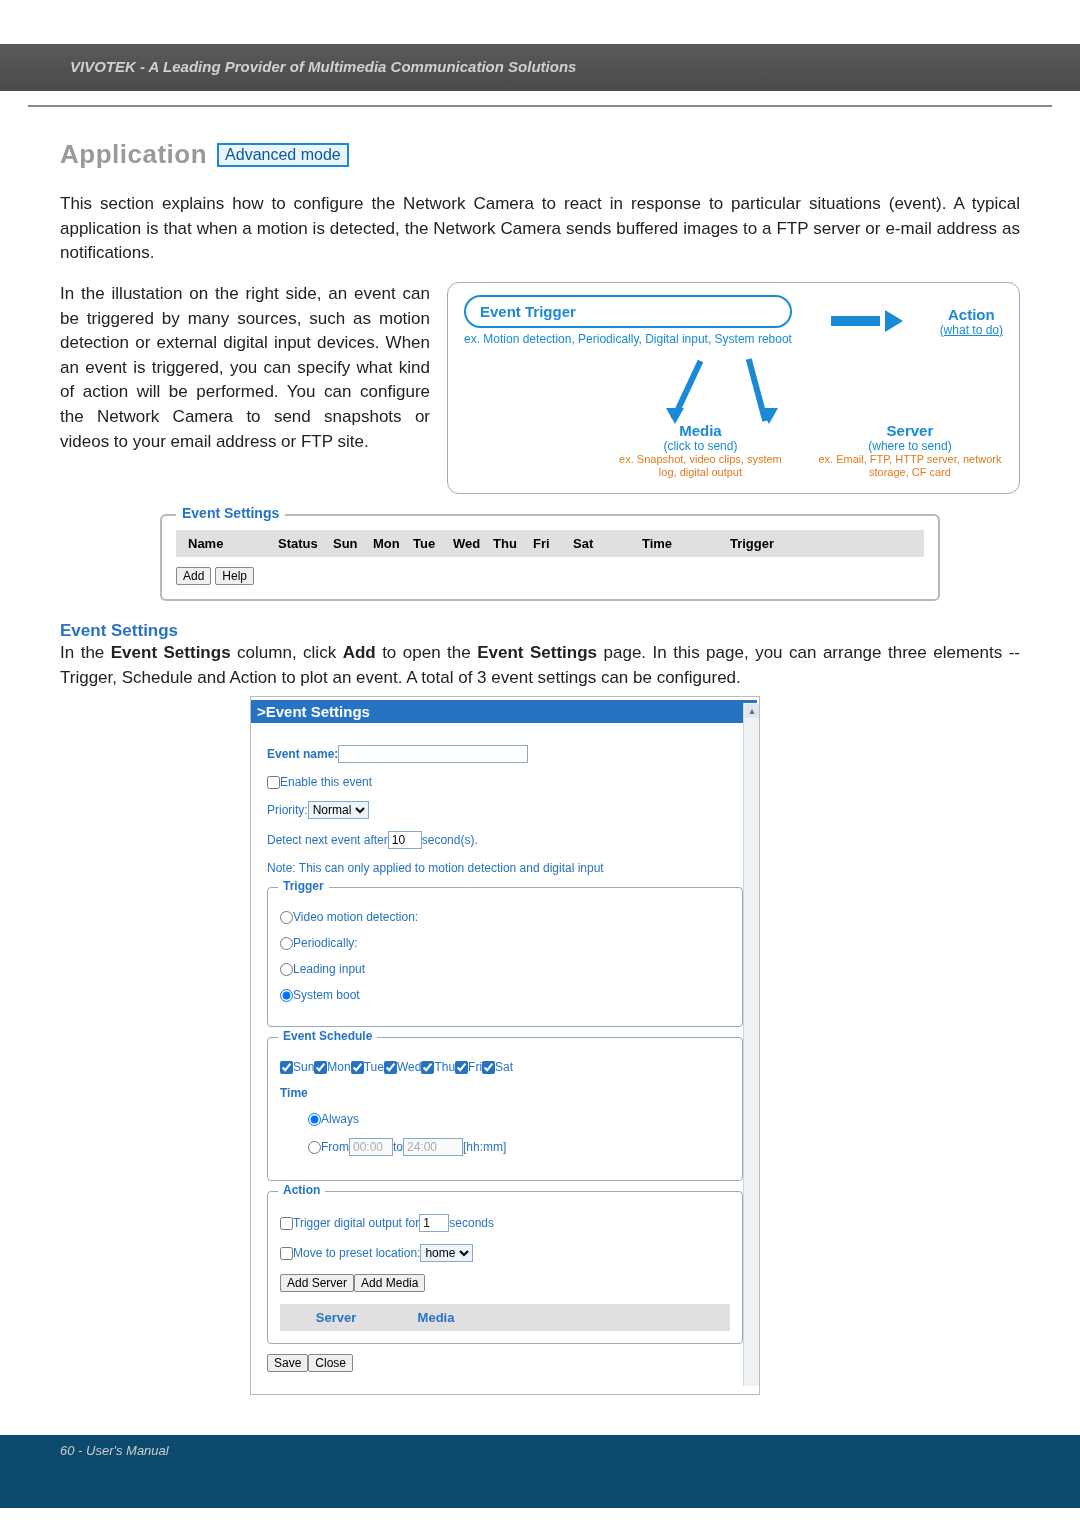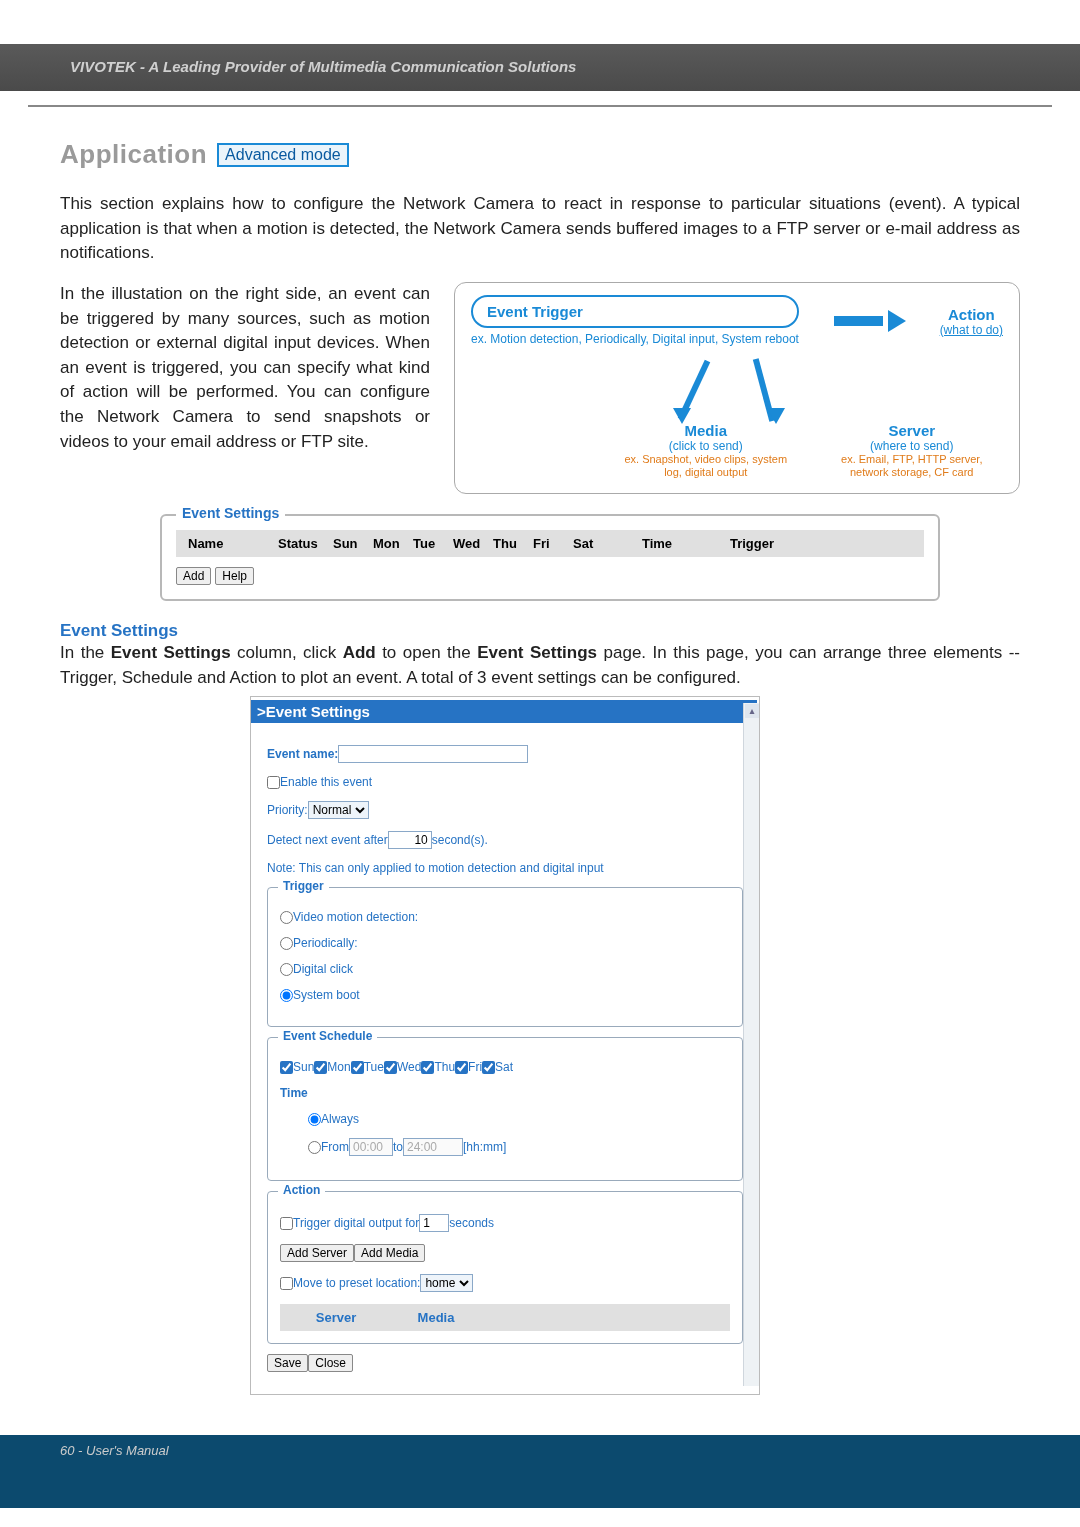--- a/index.html
+++ b/index.html
@@ -5,21 +5,21 @@
   * { box-sizing: border-box; margin: 0; padding: 0; }
   body { font-family: Arial, Helvetica, sans-serif; background: #fff; width: 1080px; }
   .page { background: #fff; }
   .top-header { background: linear-gradient(#5a5a5a,#4a4a4a); color:#d0d0d0; font-style: italic; font-weight: bold; font-size: 15px; padding: 14px 28px 16px 70px; margin-top: 44px; }
   .hr-line { height: 2px; background: #888; margin: 0 28px 0 28px; }
   .content { padding: 32px 60px 20px 60px; }
   .app-title-row { display:flex; align-items:center; gap: 10px; margin-bottom: 22px; }
   .app-title { color:#9a9a9a; font-size: 26px; font-weight: bold; letter-spacing: 0.5px; }
   .adv-badge { border: 2px solid #1a8ad6; background:#eaf4fb; color:#0a5aa0; font-size:16px; padding: 1px 6px; }
   .body-text { font-size: 17px; color:#222; line-height: 1.45; text-align: justify; margin-bottom: 16px; }
-  .illus-row { display:flex; gap: 24px; margin-bottom: 20px; }
+  .illus-row { display:flex; gap: 17px; margin-bottom: 20px; }
   .illus-text { flex: 0 0 370px; font-size: 17px; color:#222; line-height:1.45; text-align: justify; }
   .diagram-box { flex: 1; border:1px solid #aaa; border-radius:12px; padding: 12px 16px 14px 16px; }
   .diagram-top { display:flex; align-items:center; gap: 12px; justify-content:space-between; }
   .chip-et { border:2px solid #1a8ad6; border-radius: 20px; padding: 6px 14px; color:#1a8ad6; font-weight:bold; font-size:15px; }
   .arrow-blue { width: 70px; height: 10px; background: linear-gradient(to right,#1a8ad6 70%,transparent 70%); position:relative; }
   .arrow-blue:after { content:""; position:absolute; right:-2px; top:-6px; border-left:18px solid #1a8ad6; border-top:11px solid transparent; border-bottom:11px solid transparent; }
   .action-title { color:#1a8ad6; font-weight:bold; text-align:center; font-size:15px; }
   .action-sub { color:#1a8ad6; font-size:12px; text-align:center;text-decoration:underline; }
   .diag-sub { color:#1a8ad6; font-size:12px; margin-top:4px; line-height:1.3; }
   .diag-row2 { display:flex; margin-top:10px; gap:30px; }
@@ -151,40 +151,40 @@
         <div class="es-row">
           <input type="checkbox" class="cb" style="">
           <span>Enable this event</span>
         </div>
         <div class="es-row">
           <span>Priority:</span>
           <select class="sel"><option>Normal</option></select>
         </div>
         <div class="es-row">
           <span>Detect next event after</span>
-          <input class="txt-in" style="width: 44px; text-align: right;" value="10">
+          <input class="txt-in" style="width: 34px;" value="10">
           <span class="es-black">second(s).</span>
         </div>
         <div class="es-row">
             <span>Note: This can only applied to motion detection and digital input</span>
           </div>
 
         <div class="fs">
           <span class="fs-legend">Trigger</span>
           <div class="es-row">
               <input type="radio" name="trg" style="">
               <span>Video motion detection:</span>
             </div>
           <div class="es-row">
               <input type="radio" name="trg" style="">
               <span>Periodically:</span>
             </div>
           <div class="es-row">
               <input type="radio" name="trg" style="">
-              <span>Digital click</span>
+              <span>Leading input</span>
             </div>
           <div class="es-row">
               <input type="radio" name="trg" checked="" style="">
               <span>System boot</span>
             </div>
         </div>
 
         <div class="fs">
           <span class="fs-legend">Event Schedule</span>
           <div class="es-row">
@@ -222,27 +222,27 @@
 
         <div class="fs">
           <span class="fs-legend">Action</span>
           <div class="es-row">
             <input type="checkbox" class="cb" style="">
             <span>Trigger digital output for</span>
             <input class="txt-in" style="width: 30px;" value="1">
             <span class="es-black">seconds</span>
           </div>
           <div class="es-row">
-            <button class="btn">Add Server</button>
-            <button class="btn">Add Media</button>
-          </div>
-          <div class="es-row">
             <input type="checkbox" class="cb" style="">
             <span>Move to preset location:</span>
             <select class="sel"><option>home</option></select>
+          </div>
+          <div class="es-row">
+            <button class="btn">Add Server</button>
+            <button class="btn">Add Media</button>
           </div>
           <div class="tbl-head" style="margin-top:4px;">
             <div style="width:100px;text-align:center">Server</div>
             <div style="width:100px;text-align:center">Media</div>
           </div>
         </div>
 
         <div class="es-row" style="margin-top:10px">
           <button class="btn">Save</button>
           <button class="btn">Close</button>

